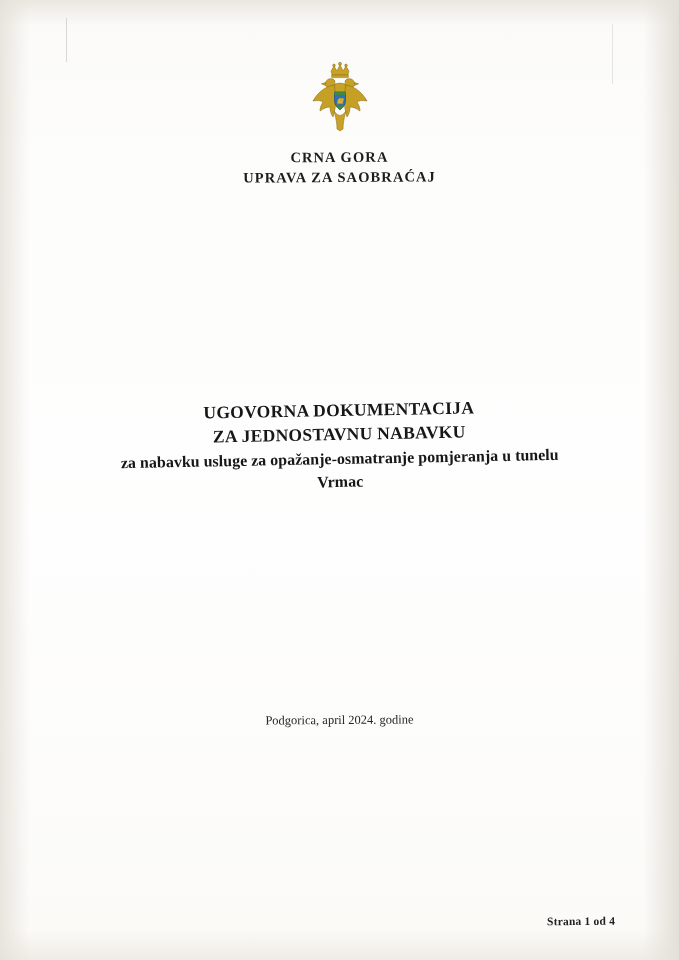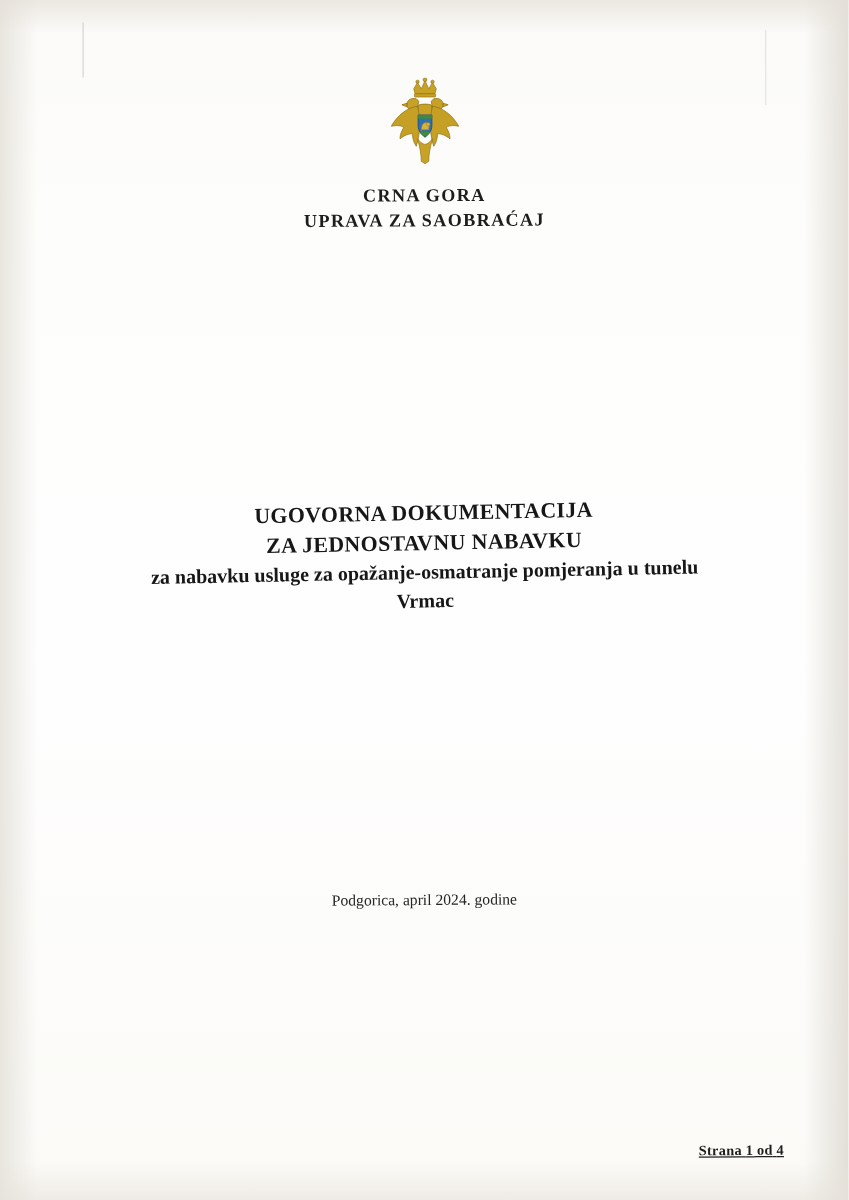--- a/index.html
+++ b/index.html
@@ -148,29 +148,28 @@
     text-align: center;
     font-family: "Liberation Serif", serif;
     font-size: 12.5px;
     color: #262626;
     transform: rotate(-0.4deg);
   }
 
   
   .footer {
     position: absolute;
-    right: 52px;
+    right: 64px;
     bottom: 33px;
     font-family: "Liberation Serif", serif;
     font-size: 11.5px;
     color: #1f1f1f;
     font-weight: bold;
     letter-spacing: 0.2px;
     transform: rotate(-0.5deg);
-    text-decoration: underline;
   }
   .footer .pg-num { font-weight: bold; }
 </style>
 </head>
 <body>
 
 <div class="page">
 
   <div class="scan-shade-left"></div>
   <div class="scan-shade-right"></div>

